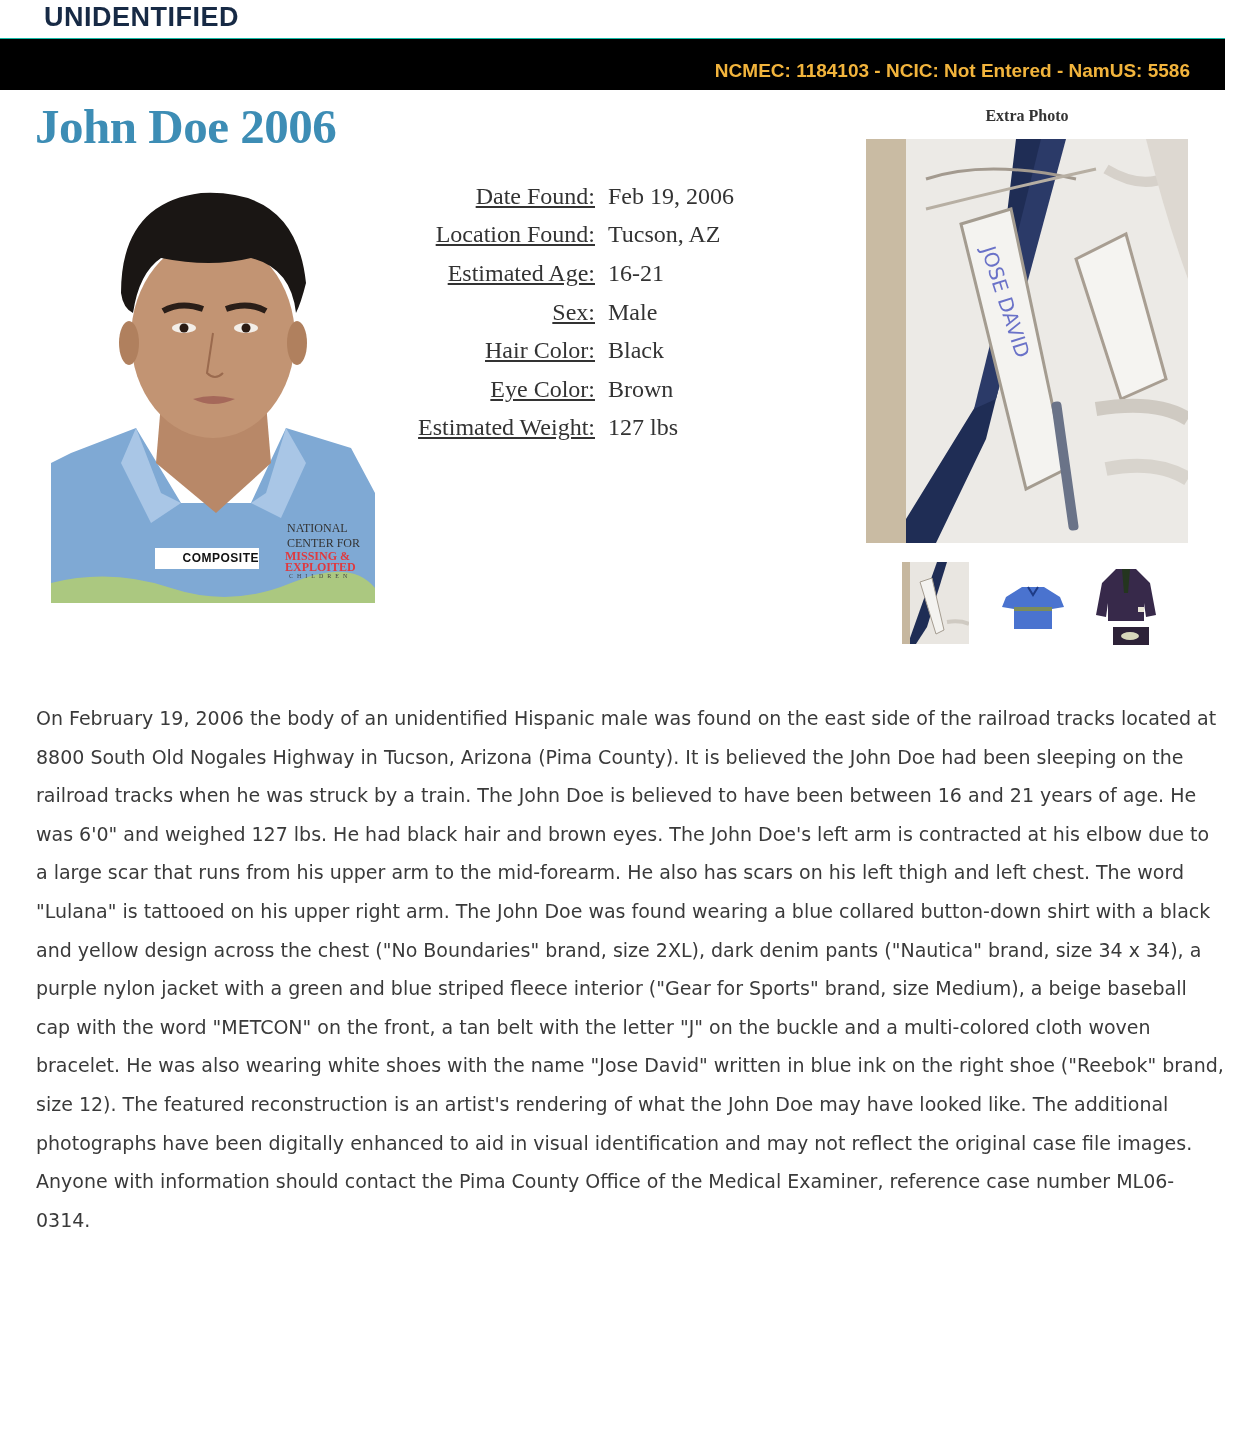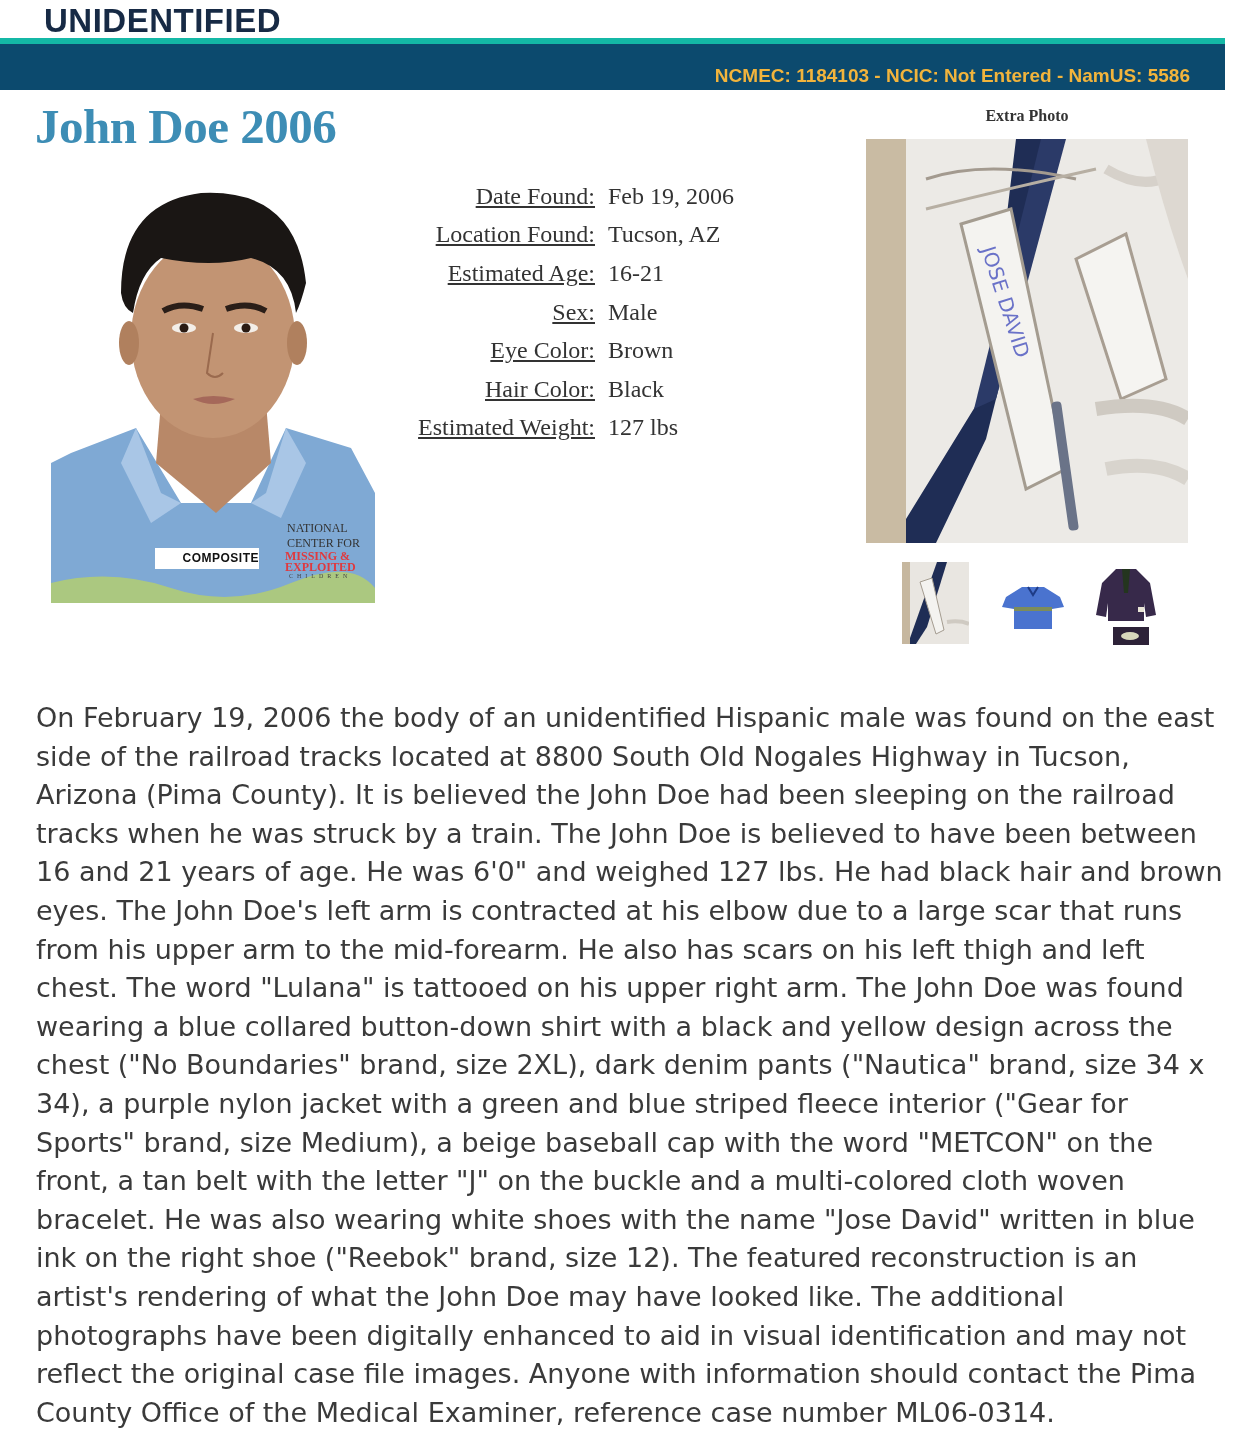--- a/index.html
+++ b/index.html
@@ -2,25 +2,25 @@
 <html><head>
   <meta charset="utf-8">
   <style>
     * { box-sizing: border-box; margin: 0; padding: 0; }
     html, body { width: 1241px; height: 1440px; background: #ffffff; overflow: hidden; }
     body { position: relative; font-family: "Liberation Serif", serif; color: #333; }
 
     .brand {
       position: absolute; left: 44px; top: 2px;
       font-family: "Liberation Sans", sans-serif; font-weight: 700;
-      font-size: 33px; letter-spacing: 0.5px; color: #172a45;
+      font-size: 27px; letter-spacing: 0.5px; color: #172a45;
     }
     .idbar {
       position: absolute; left: 0; top: 38px; width: 1225px; height: 52px;
-      background: #0c4a6e; border-top: 6px solid #14b8a6;
+      background: #000000; border-top: 1px solid #14b8a6;
     }
     .idbar-text {
       position: absolute; right: 35px; top: 21px;
       font-family: "Liberation Sans", sans-serif; font-weight: 700;
       font-size: 19px; color: #f2b43c;
     }
 
     .case-title {
       position: absolute; left: 35px; top: 98px;
       font-family: "Liberation Serif", serif; font-weight: 700;
@@ -70,21 +70,21 @@
     .thumbs { position: absolute; top: 561px; left: 902px; width: 260px; height: 84px; }
     .thumb { position: absolute; cursor: pointer; }
     .thumb svg { display: block; width: 100%; height: 100%; }
     .thumb-1 { left: 0; top: 1px; width: 67px; height: 82px; }
     .thumb-2 { left: 96px; top: 22px; width: 70px; height: 48px; }
     .thumb-3 { left: 192px; top: 2px; width: 64px; height: 82px; }
 
     
     .description {
       position: absolute; left: 36px; top: 699px; width: 1190px;
-      font-family: "DejaVu Sans", sans-serif; font-size: 27px; line-height: 38.6px;
+      font-family: "DejaVu Sans", sans-serif; font-size: 19px; line-height: 38.6px;
       color: #3a3a3a;
     }
   </style>
 </head>
 <body>
 
 <div class="brand">UNIDENTIFIED</div>
 
 <div class="idbar">
   <div class="idbar-text">NCMEC: 1184103 - NCIC: Not Entered - NamUS: 5586</div>
@@ -142,26 +142,26 @@
   </div>
   <div class="detail-row">
     <span class="detail-label">Estimated Age:</span>
     <span class="detail-value">16-21</span>
   </div>
   <div class="detail-row">
     <span class="detail-label">Sex:</span>
     <span class="detail-value">Male</span>
   </div>
   <div class="detail-row">
+    <span class="detail-label">Hair Color:</span>
+    <span class="detail-value">Black</span>
+  </div>
+  <div class="detail-row">
     <span class="detail-label">Eye Color:</span>
     <span class="detail-value">Brown</span>
-  </div>
-  <div class="detail-row">
-    <span class="detail-label">Hair Color:</span>
-    <span class="detail-value">Black</span>
   </div>
   <div class="detail-row">
     <span class="detail-label">Estimated Weight:</span>
     <span class="detail-value">127 lbs</span>
   </div>
 </div>
 
 <div class="extra-heading">Extra Photo</div>
 
 <div class="extra-photo">

